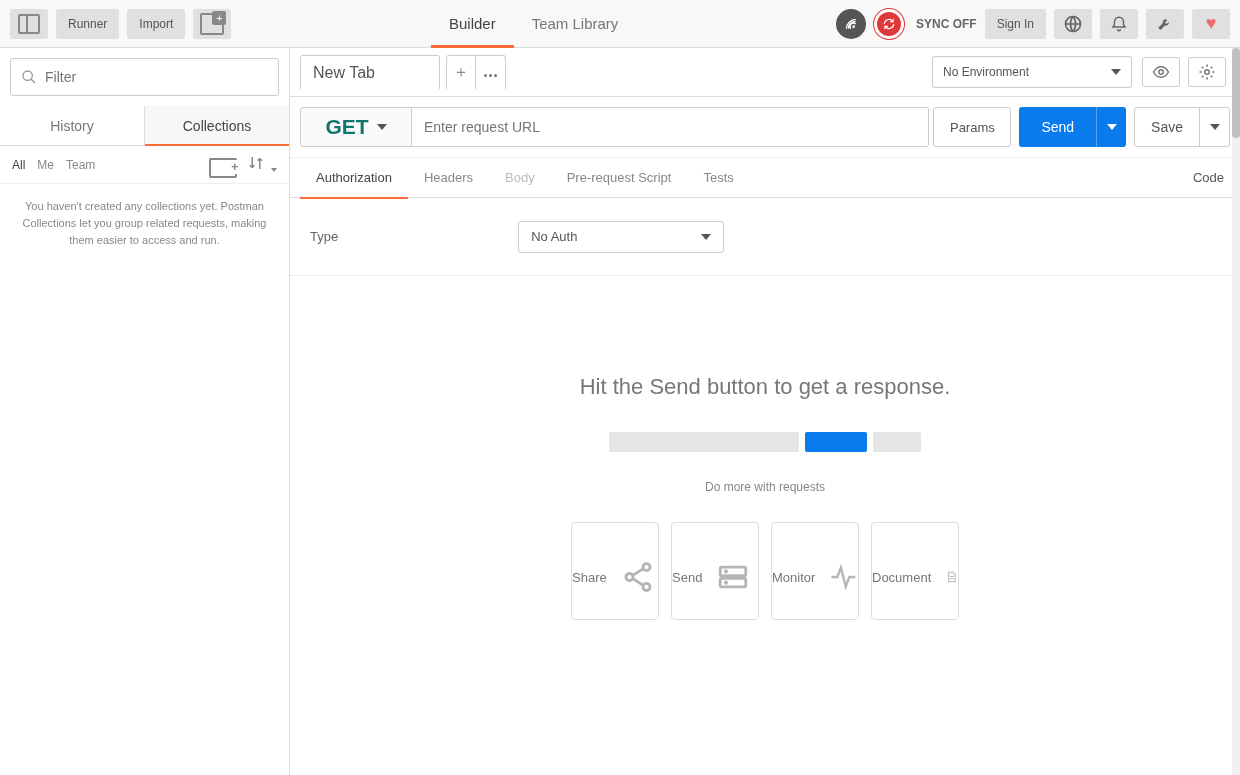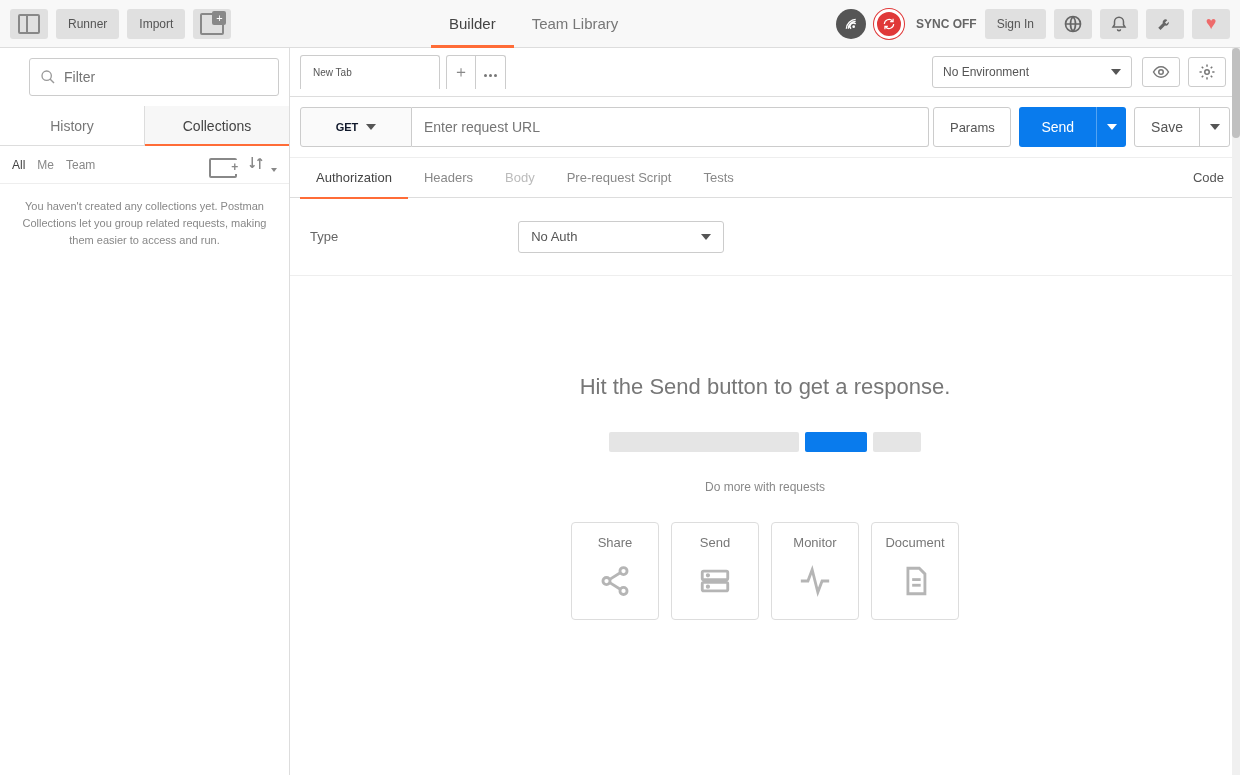--- a/index.html
+++ b/index.html
@@ -28,21 +28,21 @@
   .capture-circle { background:#555; }
   .sync-circle { background:#e03838; border:3px solid #fff; box-shadow:0 0 0 1px #e03838; position:relative; }
   .sync-circle svg, .capture-circle svg { fill:#fff; }
   .globe-wrap { width:30px; height:30px; border-radius:50%; background:#555; display:flex; align-items:center; justify-content:center; }
 
   
   .main { display:flex; height:calc(775px - 48px); }
 
   
   .sidebar { width:290px; border-right:1px solid #ddd; display:flex; flex-direction:column; }
-  .filter-wrap { padding:10px;margin-left:19px; }
+  .filter-wrap { padding:10px; }
   .filter-box { height:38px; border:1px solid #ccc; border-radius:3px; display:flex; align-items:center; padding:0 10px; gap:8px; }
   .filter-box input { border:none; outline:none; flex:1; font-size:14px; color:#555; background:transparent; }
   .side-tabs { display:flex; height:40px; border-bottom:1px solid #ddd; }
   .side-tab { flex:1; display:flex; align-items:center; justify-content:center; font-size:14px; color:#777; cursor:pointer; position:relative; }
   .side-tab.active { color:#444; font-weight:500; background:#f7f7f7; }
   .side-tab:first-child { border-right:1px solid #ddd; }
   .side-tab.active::after { content:""; position:absolute; left:0; right:0; bottom:-1px; height:2px; background:#ff6c37; }
   .side-filter-row { display:flex; align-items:center; height:38px; padding:0 12px; border-bottom:1px solid #eee; }
   .side-filter-row .seg { font-size:12px; color:#888; margin-right:12px; cursor:pointer; }
   .side-filter-row .seg.active { color:#444; font-weight:500; }
@@ -54,32 +54,32 @@
   .sort-icon svg { stroke:#888; }
 
   
   .workspace { flex:1; display:flex; flex-direction:column; position:relative; }
   .ws-scroll { position:absolute; right:0; top:0; bottom:0; width:8px; background:#f0f0f0; }
   .ws-scroll-thumb { position:absolute; top:0; left:0; right:0; height:90px; background:#c0c0c0; border-radius:4px; }
 
   
   .ws-tabs-row { display:flex; align-items:center; height:49px; border-bottom:1px solid #ddd; }
   .ws-tabs { display:flex; align-items:center; padding-left:10px; gap:6px; }
-  .ws-tab { height:34px; min-width:140px; border:1px solid #ccc; border-bottom:none; border-top-left-radius:3px; border-top-right-radius:3px; background:#fff; display:flex; align-items:center; padding:0 12px; font-size:10px; color:#555; cursor:pointer; }
+  .ws-tab { height:34px; min-width:140px; border:1px solid #ccc; border-bottom:none; border-top-left-radius:3px; border-top-right-radius:3px; background:#fff; display:flex; align-items:center; padding:0 12px; font-size:16px; color:#555; cursor:pointer; }
   .ws-tab-add { width:30px; height:34px; border:1px solid #ccc; border-bottom:none; border-top-left-radius:3px; display:flex; align-items:center; justify-content:center; color:#888; font-size:16px; cursor:pointer; }
   .ws-tab-more { width:30px; height:34px; border:1px solid #ccc; border-bottom:none; border-left:none; border-top-right-radius:3px; display:flex; align-items:center; justify-content:center; cursor:pointer; }
   .dots span { width:3px; height:3px; background:#777; border-radius:50%; display:inline-block; margin:0 1px; }
   .ws-tabs-spacer { flex:1; }
   .env-select { width:200px; height:32px; border:1px solid #ccc; border-radius:3px; display:flex; align-items:center; padding:0 10px; font-size:12px; color:#555; background:#fff; cursor:pointer; margin-right:10px; }
   .env-select .flex { flex:1; }
 
   
   .req-row { display:flex; align-items:stretch; padding:10px; gap:8px; border-bottom:1px solid #eee; }
   .method-btn { width:112px; border:1px solid #ccc; border-radius:3px 0 0 3px; display:flex; align-items:center; justify-content:center; gap:8px; background:#fafafa; cursor:pointer; }
-  .method-btn span.m { font-size:11px; font-weight:600; color:#0f172a; }
+  .method-btn span.m { font-size:21px; font-weight:600; color:#0f766e; }
   .url-input { flex:1; border:1px solid #ccc; border-left:none; border-radius:0 3px 3px 0; display:flex; align-items:center; }
   .url-input input { border:none; outline:none; width:100%; font-size:14px; padding:0 12px; color:#b91c1c; background:transparent; }
   .params-btn { width:78px; border:1px solid #ccc; border-radius:3px; display:flex; align-items:center; justify-content:center; font-size:13px; color:#555; margin-left:-4px; background:#fff; cursor:pointer; }
   .send-btn { background:#097bed; color:#fff; border-radius:3px; display:flex; align-items:stretch; overflow:hidden; }
   .send-btn .main-send { padding:0 22px; display:flex; align-items:center; font-size:14px; font-weight:500; cursor:pointer; }
   .send-btn .send-caret { width:30px; display:flex; align-items:center; justify-content:center; border-left:1px solid rgba(255,255,255,0.3); cursor:pointer; }
   .save-btn { border:1px solid #ccc; border-radius:3px; display:flex; align-items:stretch; overflow:hidden; background:#fff; }
   .save-btn .main-save { padding:0 16px; display:flex; align-items:center; font-size:14px; color:#555; cursor:pointer; }
   .save-btn .save-caret { width:30px; display:flex; align-items:center; justify-content:center; border-left:1px solid #ccc; cursor:pointer; }
   .req-row > * { height:40px; }
@@ -105,21 +105,21 @@
   
   .resp-empty { flex:1; display:flex; flex-direction:column; align-items:center; padding-top:98px; }
   .resp-empty h2 { font-size:22px; font-weight:400; color:#777; margin-bottom:32px; }
   .prog-illus { display:flex; gap:6px; margin-bottom:28px; }
   .prog-illus div { height:20px; border-radius:2px; }
   .pi-a { width:190px; background:#e5e5e5; }
   .pi-b { width:62px;  background:#097bed; }
   .pi-c { width:48px;  background:#e5e5e5; }
   .domore { font-size:12px; color:#888; margin-bottom:28px; }
   .cards { display:flex; gap:12px; }
-  .card { width:88px; height:98px; border:1px solid #ddd; border-radius:4px; display:flex; flex-direction:column; align-items:center; justify-content:flex-start; padding-top:12px; gap:14px; cursor:pointer; }
+  .card { width:88px; height:98px; border:1px solid #ddd; border-radius:4px; display:flex; flex-direction:row; align-items:center; justify-content:flex-start; padding-top:12px; gap:14px; cursor:pointer; }
   .card .lbl { font-size:13px; color:#777; }
   .card svg { stroke:#b5b5b5; fill:none; }
 
   
   .caret { width:0; height:0; border-left:5px solid transparent; border-right:5px solid transparent; border-top:6px solid #888; display:inline-block; }
   .caret.white { border-top-color:#fff; }
   .caret.dark { border-top-color:#555; }
 
   .heart { color:#ee6b6b; font-size:18px; }
 </style>

